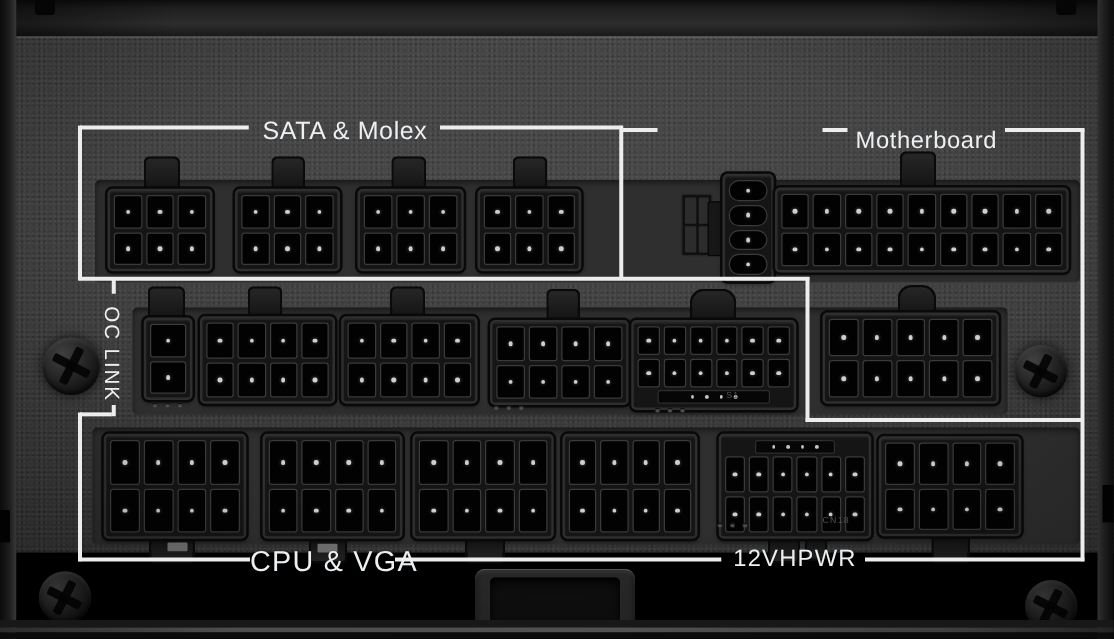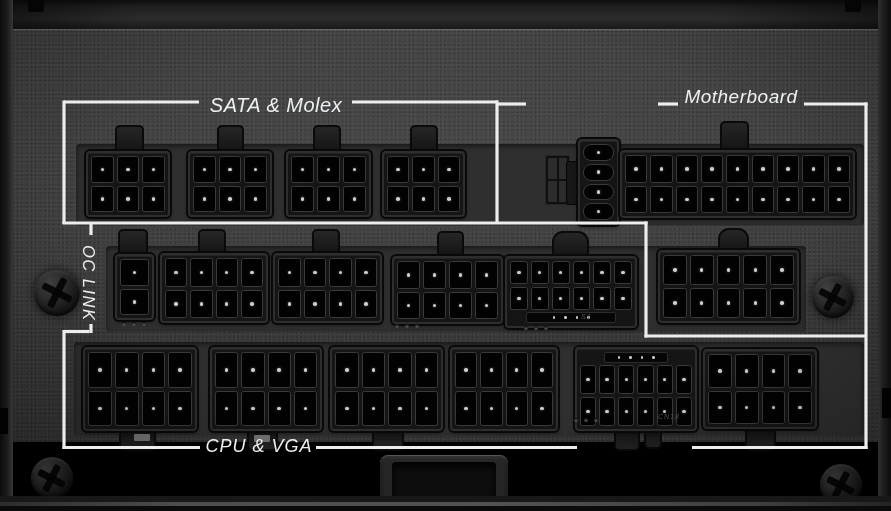--- a/index.html
+++ b/index.html
@@ -4,21 +4,21 @@
 <style>
   html,body{margin:0;padding:0;background:#000;width:891px;height:511px;overflow:hidden;
     font-family:"Liberation Sans", sans-serif;}
   #psu{position:relative;width:891px;height:442px;
     background-image:
       radial-gradient(ellipse 120% 80% at 50% 35%, rgba(255,255,255,.055), transparent 62%),
       radial-gradient(rgba(255,255,255,.05) 1px, transparent 1.35px),
       radial-gradient(rgba(0,0,0,.22) 1px, transparent 1.35px),
       linear-gradient(180deg,#414141 0%,#3c3c3c 55%,#343434 100%);
     background-size:auto,3.5px 3.5px,4.5px 4.5px,auto;
-    background-position:0 0,0 0,2px 2px,0 0;font-style:italic;}
+    background-position:0 0,0 0,2px 2px,0 0;}
   #psu *{box-sizing:border-box;}
   .abs{position:absolute;}
   
   .top-bar{left:0;top:0;width:891px;height:29px;z-index:8;
     background:linear-gradient(90deg,rgba(0,0,0,.5),rgba(0,0,0,0) 16%,rgba(0,0,0,0) 80%,rgba(0,0,0,.5)),
       linear-gradient(180deg,#0d0d0d 0%,#1f1f1f 22%,#2d2d2d 65%,#191919 100%);
     box-shadow:0 1px 0 rgba(255,255,255,.10);}
   .notch{position:absolute;background:#050505;border-radius:0 0 3px 3px;}
   .left-edge{left:0;top:0;width:13px;height:511px;z-index:8;
     background:linear-gradient(90deg,#0b0b0b,#1e1e1e 60%,#383838 100%);}
@@ -74,22 +74,22 @@
   .recess-in{left:392px;top:462px;width:104px;height:36px;z-index:2;background:#0f0f0f;border-radius:4px;
     box-shadow:inset 0 4px 8px #000;}
   
   #vignette{left:0;top:0;width:891px;height:511px;z-index:5;pointer-events:none;
     background:radial-gradient(ellipse 75% 70% at 50% 45%, transparent 55%, rgba(0,0,0,.30) 100%);}
   
   #lines{position:absolute;left:0;top:0;z-index:6;}
   .lbl{position:absolute;z-index:7;color:#edf0f2;text-align:center;white-space:nowrap;}
   .lbl-sata{left:200px;top:94px;width:152px;font-size:20px;letter-spacing:.5px;}
   .lbl-prime{left:526px;top:95px;width:132px;font-size:19px;letter-spacing:1.5px;}
-  .lbl-mb{left:680px;top:86px;width:122px;font-size:19px;letter-spacing:.5px;}
-  .lbl-cpu{left:200px;top:436px;width:118px;font-size:18px;letter-spacing:1px;}
+  .lbl-mb{left:680px;top:102px;width:122px;font-size:19px;letter-spacing:.5px;}
+  .lbl-cpu{left:200px;top:436px;width:118px;font-size:23px;letter-spacing:1px;}
   .lbl-hp{left:580px;top:437px;width:112px;font-size:19px;letter-spacing:1px;}
   .lbl-oc{left:76px;top:236px;height:94px;width:22px;font-size:16.5px;letter-spacing:1.5px;
     writing-mode:vertical-rl;text-orientation:sideways;text-align:center;}
 </style>
 </head>
 <body>
 
 <div id="psu">
 
   <div class="abs strip" style="left:76px;top:144px;width:788px;height:82px;"></div>
@@ -130,20 +130,21 @@
       <line x1="62.5" y1="447.5" x2="200" y2="447.5"></line>
       <line x1="316" y1="447.5" x2="577" y2="447.5"></line>
       <line x1="692" y1="447.5" x2="867.5" y2="447.5"></line>
     </g>
   </svg>
 
   <div class="lbl lbl-sata">SATA &amp; Molex</div>
   <div class="lbl lbl-mb">Motherboard</div>
   <div class="lbl lbl-oc">OC LINK</div>
   <div class="lbl lbl-cpu">CPU &amp; VGA</div>
+  <div class="lbl lbl-hp">12VHPWR</div>
 
   <div class="abs top-bar">
     <div class="notch" style="left:28px;top:0;width:16px;height:12px;"></div>
     <div class="notch" style="left:845px;top:0;width:16px;height:12px;"></div>
   </div>
   <div class="abs left-edge">
     <div class="edge-notch" style="left:0;top:408px;width:8px;height:26px;"></div>
   </div>
   <div class="abs right-edge">
     <div class="edge-notch" style="left:4px;top:388px;width:9px;height:30px;"></div>

